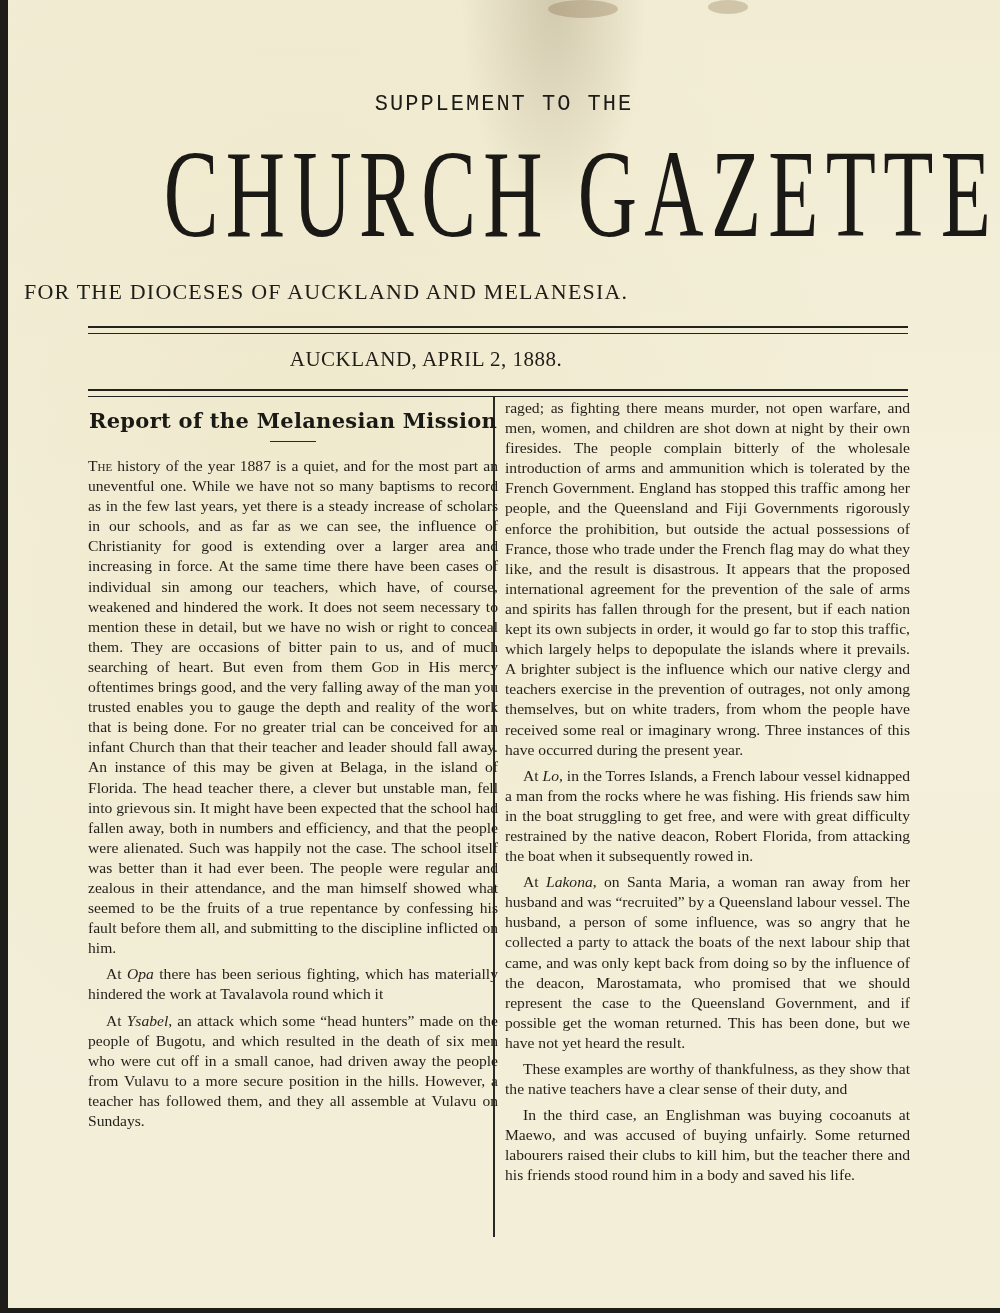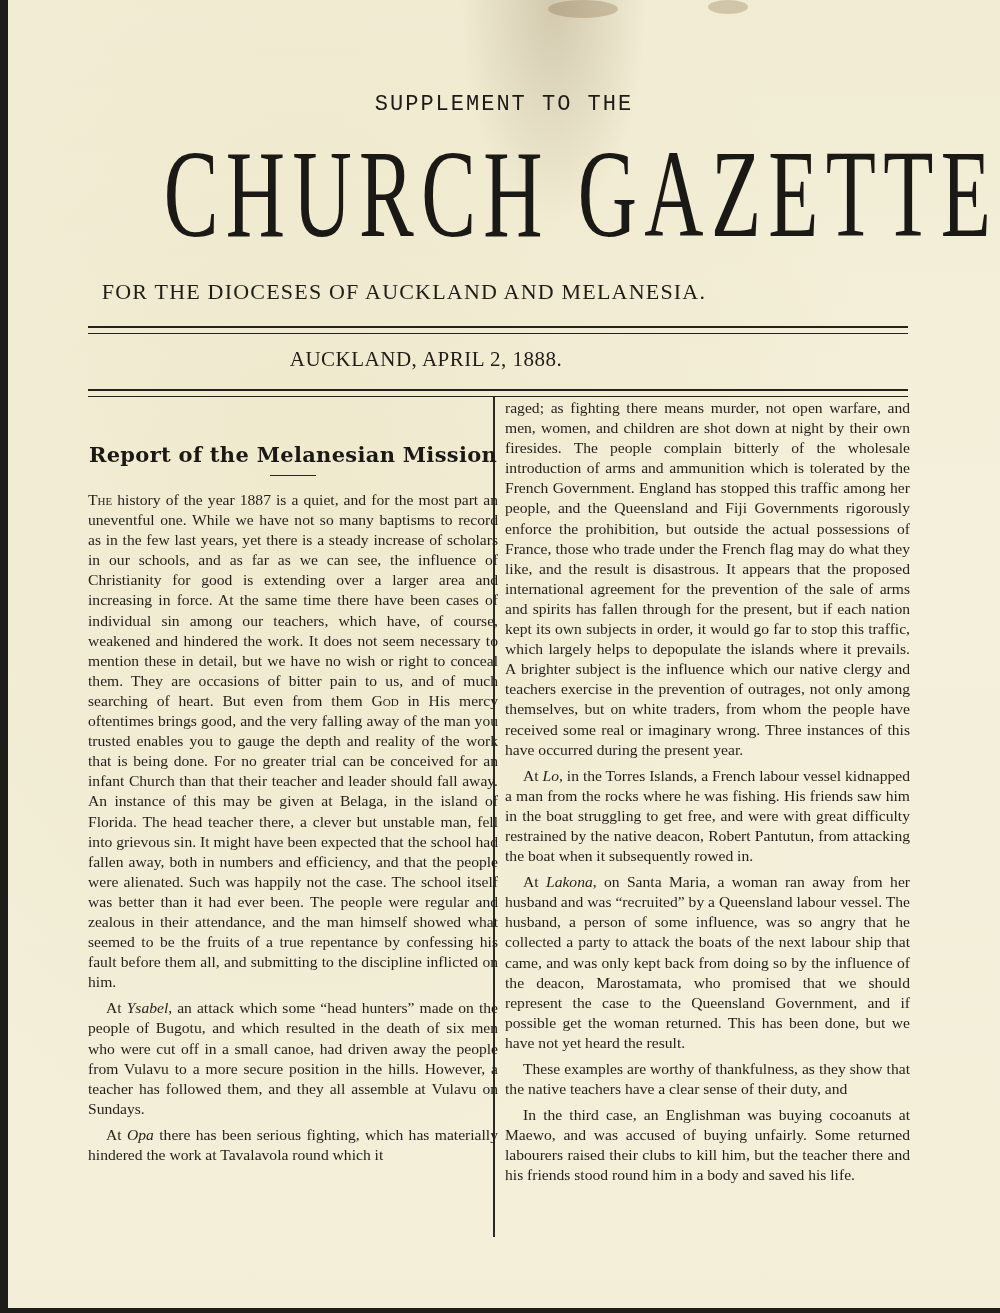--- a/index.html
+++ b/index.html
@@ -27,40 +27,40 @@
     position: absolute; left: 82px; width: 820px; top: 140px;
     text-align: center;
     font-family: "Liberation Serif", "DejaVu Serif", serif;
     font-size: 100px; line-height: 110px; letter-spacing: 9px;
     transform: scaleX(0.82); transform-origin: center;
     font-weight: normal; color: #1b1915;
     white-space: nowrap;
   }
   .masthead span { display:inline-block; transform: scaleY(1.25); }
   .dioceses {
-    position: absolute; left: 4px; width: 784px; top: 279px;
-    text-align: center; font-size: 22px; letter-spacing: 1.2px; color: #1f1d18;
+    position: absolute; left: 16px; width: 784px; top: 279px;
+    font-size: 22px; letter-spacing: 1.2px; color: #1f1d18;
   }
   .rule-double {
     position: absolute; left: 80px; width: 820px; height: 5px;
     border-top: 2.5px solid #24221d; border-bottom: 1.2px solid #24221d;
   }
   .dateline {
     position: absolute; left: 0; width: 836px; top: 347px;
     text-align: center; font-size: 21px; letter-spacing: 0.5px; color: #1f1d18;
   }
   .divider {
     position: absolute; left: 485px; top: 397px; width: 1.5px; height: 840px;
     background: #2a2823;
   }
   .col {
     position: absolute; top: 398px; font-size: 15.6px; line-height: 20.1px;
     text-align: justify; color: #221f1a;
   }
-  .col.left { left: 80px; width: 410px; margin-top: 34px; }
+  .col.left { left: 80px; width: 410px; }
   .col.right { left: 497px; width: 405px; }
   .col p { margin: 0 0 6px 0; text-indent: 0; }
   .col p.ind { text-indent: 18px; }
   .col p.noind { text-indent: 0; }
   .headline {
     text-align: center; font-family: "DejaVu Serif", "Liberation Serif", serif;
     font-weight: bold; font-size: 21px; line-height: 25px; margin: 10px 0 8px 0;
     letter-spacing: 0.3px; color: #1b1915;
   }
   .short-rule { width: 46px; height: 1px; background: #2a2823; margin: 8px auto 14px auto; }
@@ -84,24 +84,24 @@
   <div class="rule-double" style="top:389px;"></div>
 
   <div class="divider"></div>
 
   <div class="col left">
     <div class="headline">
       <div>Report of the Melanesian Mission</div>
     </div>
     <div class="short-rule"></div>
     <p class="noind"><span class="sc">The</span><span> history of the year 1887 is a quiet, and for the most part an uneventful one.  While we have not so many baptisms to record as in the few last years, yet there is a steady increase of scholars in our schools, and as far as we can see, the influence of Christianity for good is extending over a larger area and increasing in force.  At the same time there have been cases of individual sin among our teachers, which have, of course, weakened and hindered the work.  It does not seem necessary to mention these in detail, but we have no wish or right to conceal them.  They are occasions of bitter pain to us, and of much searching of heart.  But even from them </span><span class="sc">God</span><span> in His mercy oftentimes brings good, and the very falling away of the man you trusted enables you to gauge the depth and reality of the work that is being done.  For no greater trial can be conceived for an infant Church than that their teacher and leader should fall away.  An instance of this may be given at Belaga, in the island of Florida.  The head teacher there, a clever but unstable man, fell into grievous sin.  It might have been expected that the school had fallen away, both in numbers and efficiency, and that the people were alienated. Such was happily not the case.  The school itself was better than it had ever been.  The people were regular and zealous in their attendance, and the man himself showed what seemed to be the fruits of a true repentance by confessing his fault before them all, and submitting to the discipline inflicted on him.</span></p>
+    <p class="ind"><span>At </span><em>Opa</em><span> there has been serious fighting, which has materially hindered the work at Tavalavola round which it</span></p>
     <p class="ind"><span>At </span><em>Ysabel</em><span>, an attack which some “head hunters” made on the people of Bugotu, and which resulted in the death of six men who were cut off in a small canoe, had driven away the people from Vulavu to a more secure position in the hills. However, a teacher has followed them, and they all assemble at Vulavu on Sundays.</span></p>
-    <p class="ind"><span>At </span><em>Opa</em><span> there has been serious fighting, which has materially hindered the work at Tavalavola round which it</span></p>
   </div>
 
   <div class="col right">
     <p class="noind">raged; as fighting there means murder, not open warfare, and men, women, and children are shot down at night by their own firesides.  The people complain bitterly of the wholesale introduction of arms and ammunition which is tolerated by the French Government.  England has stopped this traffic among her people, and the Queensland and Fiji Governments rigorously enforce the prohibition, but outside the actual possessions of France, those who trade under the French flag may do what they like, and the result is disastrous.  It appears that the proposed international agreement for the prevention of the sale of arms and spirits has fallen through for the present, but if each nation kept its own subjects in order, it would go far to stop this traffic, which largely helps to depopulate the islands where it prevails.  A brighter subject is the influence which our native clergy and teachers exercise in the prevention of outrages, not only among themselves, but on white traders, from whom the people have received some real or imaginary wrong.  Three instances of this have occurred during the present year.</p>
-    <p class="ind"><span>At </span><em>Lo</em><span>, in the Torres Islands, a French labour vessel kidnapped a man from the rocks where he was fishing.  His friends saw him in the boat struggling to get free, and were with great difficulty restrained by the native deacon, Robert Pantutun, from attacking the boat when it subsequently rowed in.</span></p>
+    <p class="ind"><span>At </span><em>Lo</em><span>, in the Torres Islands, a French labour vessel kidnapped a man from the rocks where he was fishing.  His friends saw him in the boat struggling to get free, and were with great difficulty restrained by the native deacon, Robert Florida, from attacking the boat when it subsequently rowed in.</span></p>
     <p class="ind"><span>At </span><em>Lakona</em><span>, on Santa Maria, a woman ran away from her husband and was “recruited” by a Queensland labour vessel.  The husband, a person of some influence, was so angry that he collected a party to attack the boats of the next labour ship that came, and was only kept back from doing so by the influence of the deacon, Marostamata, who promised that we should represent the case to the Queensland Government, and if possible get the woman returned. This has been done, but we have not yet heard the result.</span></p>
     <p class="ind">These examples are worthy of thankfulness, as they show that the native teachers have a clear sense of their duty, and</p>
     <p class="ind">In the third case, an Englishman was buying cocoanuts at Maewo, and was accused of buying unfairly.  Some returned labourers raised their clubs to kill him, but the teacher there and his friends stood round him in a body and saved his life.</p>
   </div>
 </div>
 
 </body></html>

